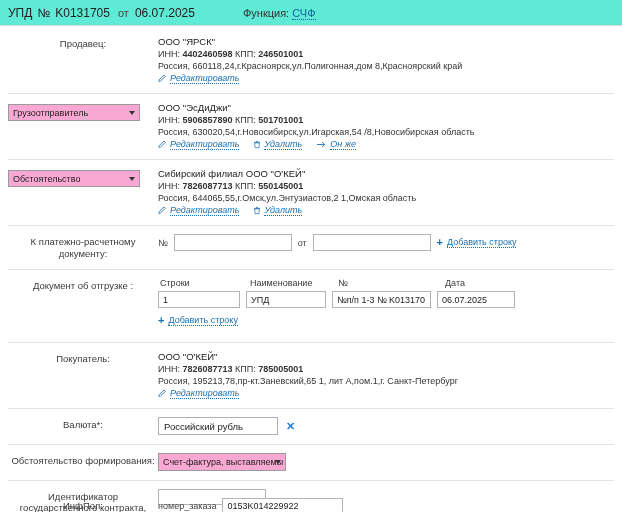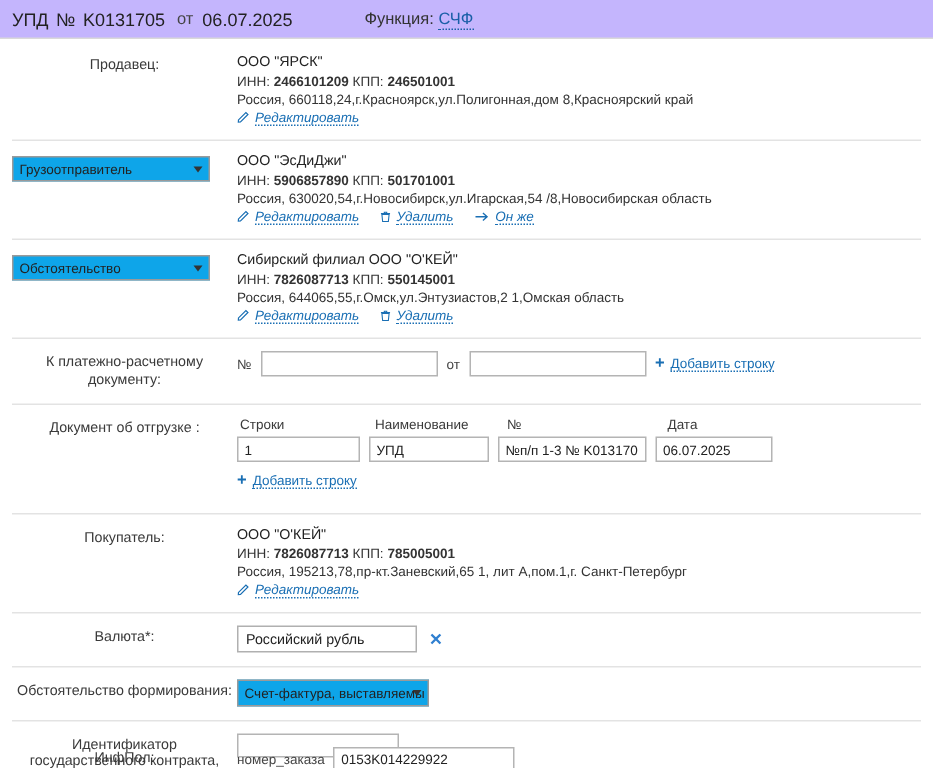--- a/index.html
+++ b/index.html
@@ -25,21 +25,21 @@
   }
 
   
   .header {
     height: 26px;
     border-bottom: 1px solid #d9d9d9;
     display: flex;
     align-items: center;
     padding: 0 8px;
     box-sizing: border-box;
-    background: #c4b5fd;
+    background: #5eead4;
   }
   .hdr-title {
     font-size: 12px;
     color: #222;
     white-space: nowrap;
   }
   .hdr-label {
     font-size: 11px;
     color: #444;
   }
@@ -116,21 +116,21 @@
     border-bottom: 1px dotted #1a6fb4;
   }
   .act svg { display:block; }
 
   
   .sel {
     position: relative;
     width: 125px;
     height: 17px;
     border: 1px solid #9a9a9a;
-    background: #0ea5e9;
+    background: #f9a8d4;
     box-sizing: border-box;
     font-size: 9px;
     color: #222;
     display: flex;
     align-items: center;
     padding-left: 4px;
     cursor: pointer;
   }
   .sel .caret {
     position: absolute;
@@ -261,21 +261,21 @@
   </div>
 
   <div class="content">
 
     <div class="row" style="margin-bottom:0">
       <div class="col-label">Продавец:</div>
       <div class="col-field">
         <div class="party-name">ООО "ЯРСК"</div>
         <div class="party-line">
           <span>ИНН:</span>
-          <span class="b">2466101209</span>
+          <span class="b">4402460598</span>
           <span>КПП:</span>
           <span class="b">246501001</span>
         </div>
         <div class="party-line">Россия, 660118,24,г.Красноярск,ул.Полигонная,дом 8,Красноярский край</div>
         <div class="actions">
           <span class="act">
             <svg width="9" height="9" viewBox="0 0 10 10">
                 <path d="M1 8.2 L1.1 6.6 L6.6 1.1 L8.1 2.6 L2.6 8.1 Z" fill="none" stroke="#1a6fb4" stroke-width="0.9"></path>
               </svg>
             <span class="lbl">Редактировать</span>

